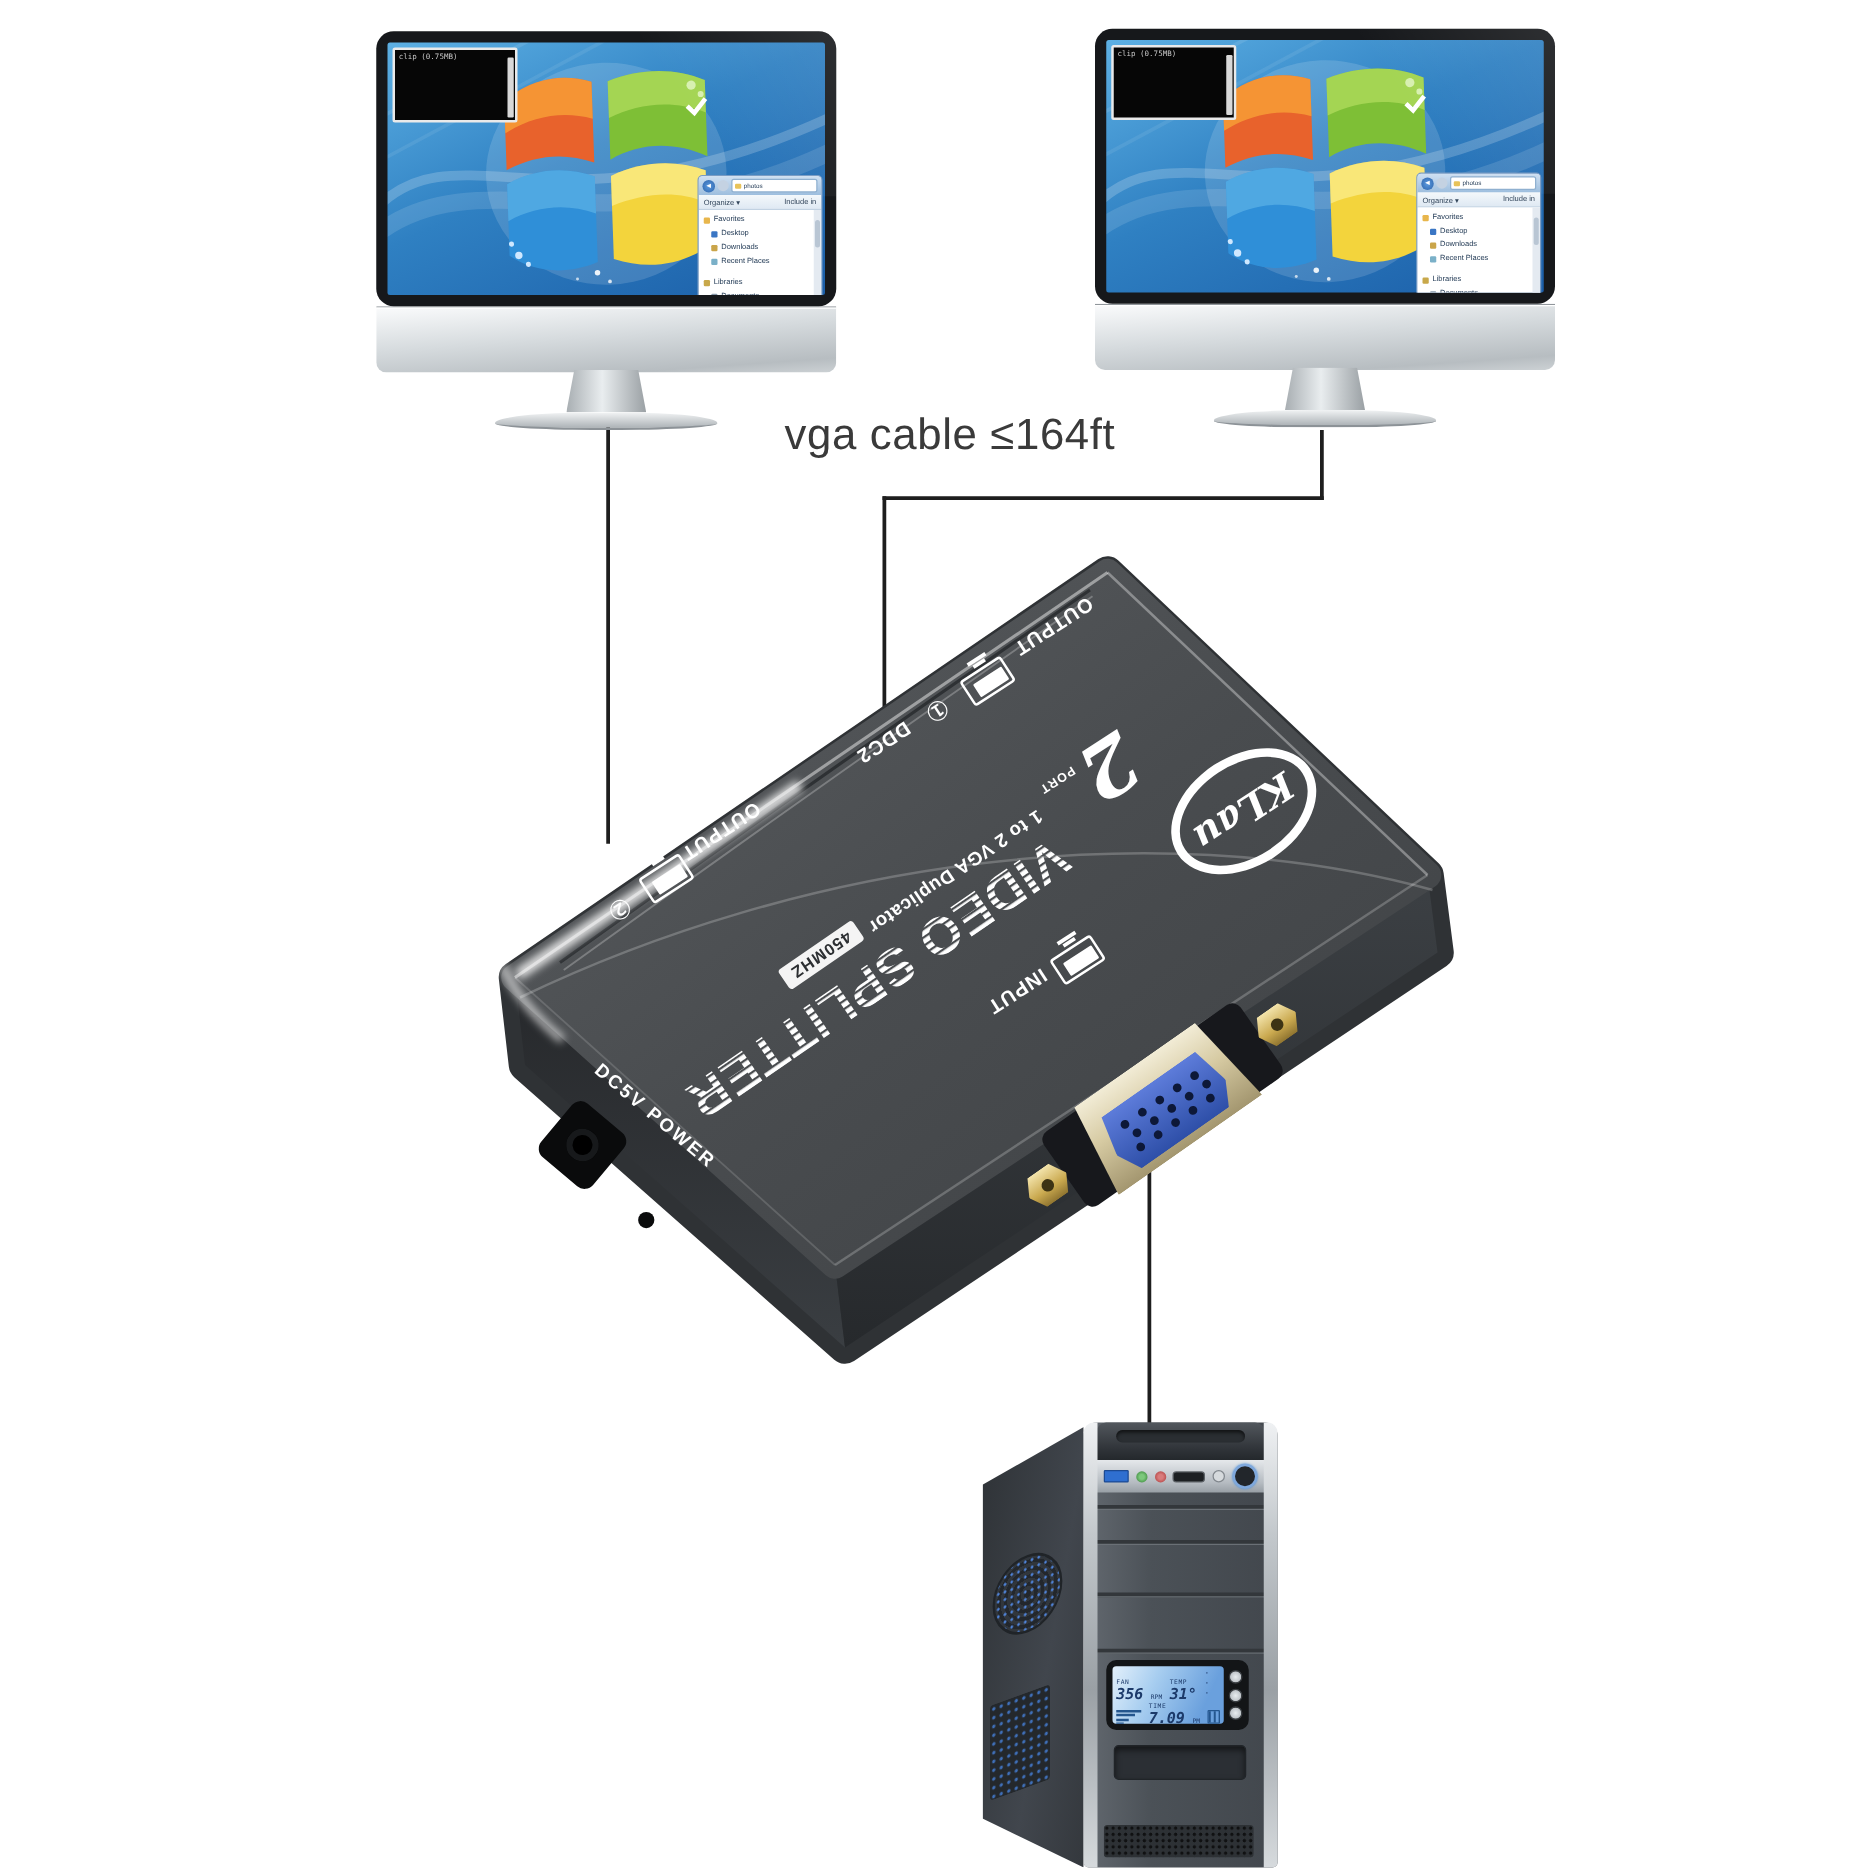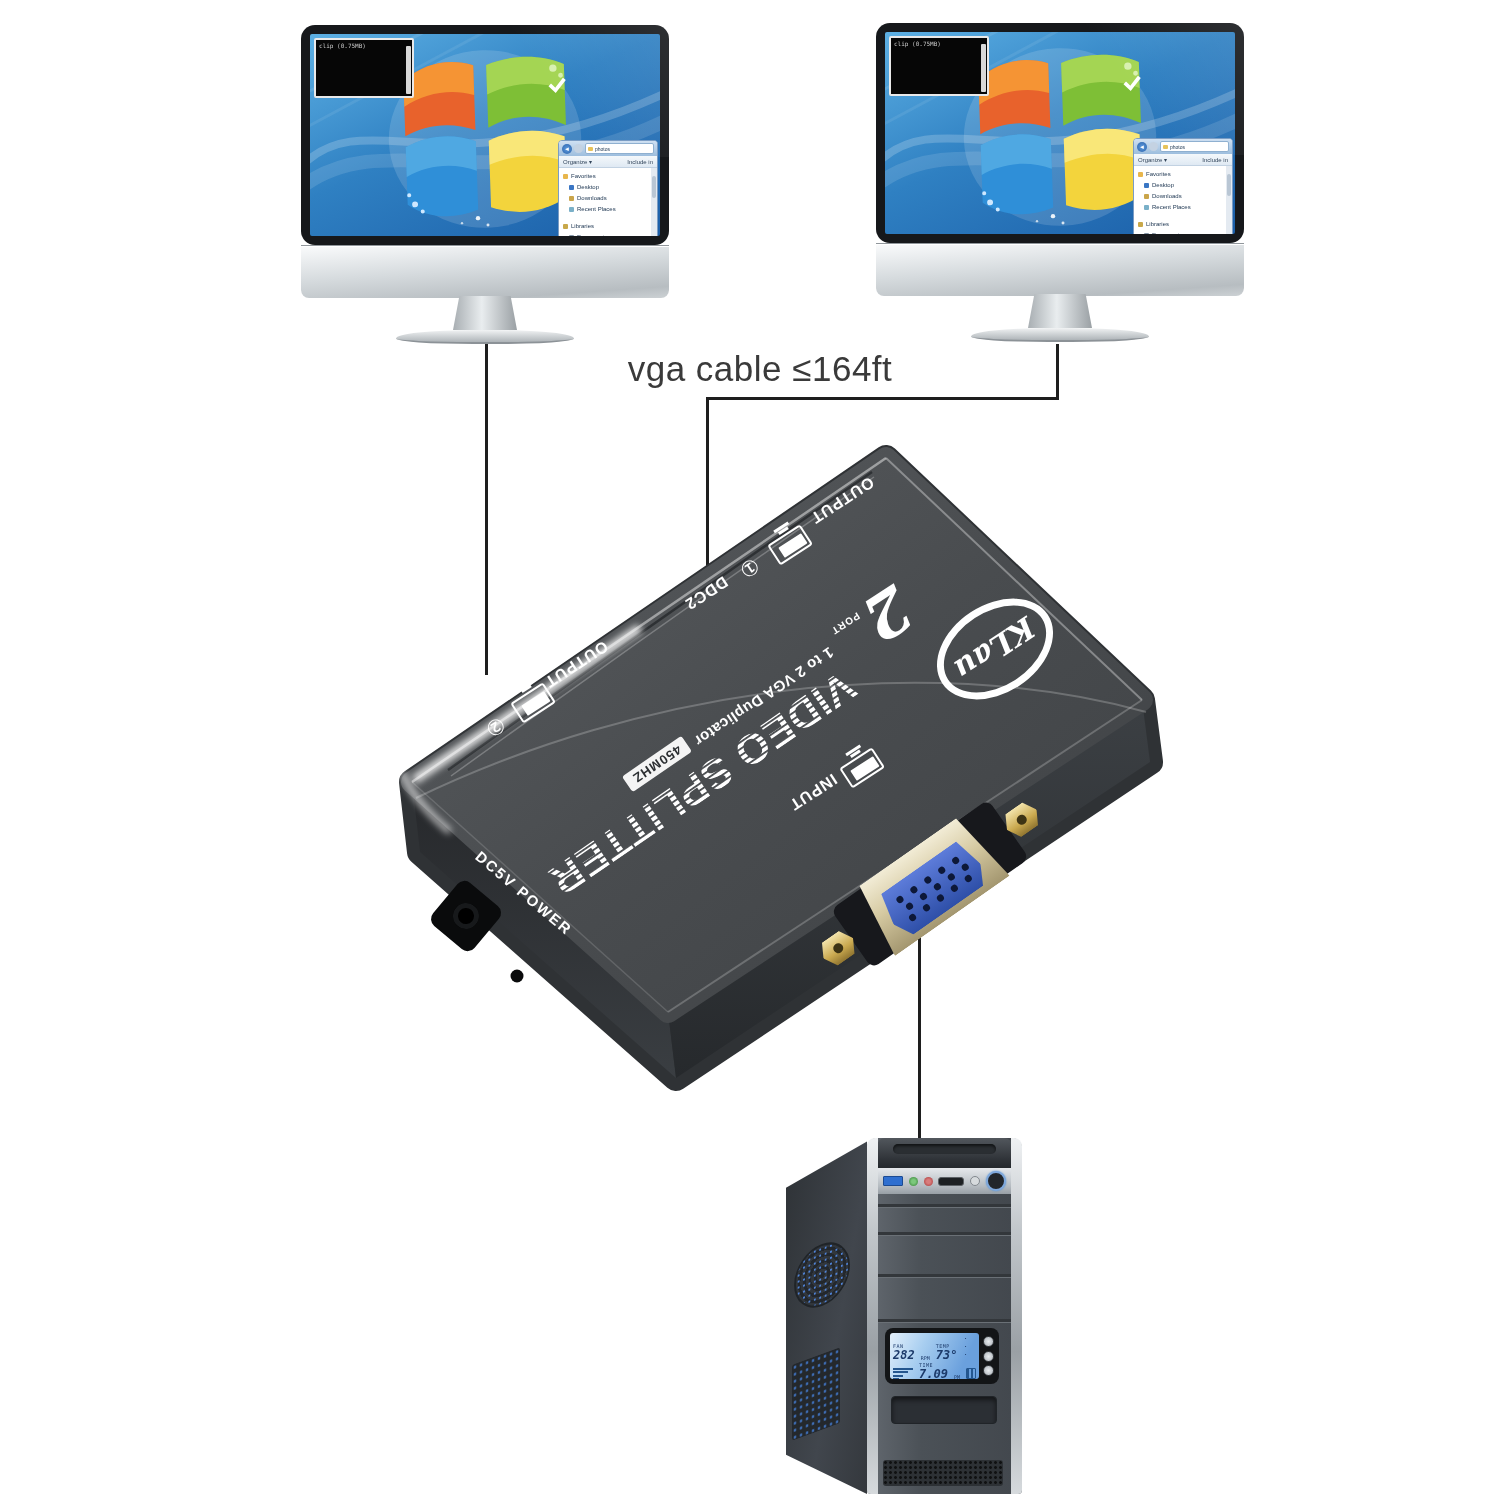--- a/index.html
+++ b/index.html
@@ -147,21 +147,21 @@
 <body>
 
 <div class="canvas">
 
   <div class="cline" style="left:485px;top:337px;width:3px;height:338px;"></div>
   <div class="cline" style="left:1056px;top:344px;width:3px;height:56px;"></div>
   <div class="cline" style="left:706px;top:397px;width:353px;height:3px;"></div>
   <div class="cline" style="left:706px;top:397px;width:3px;height:216px;"></div>
   <div class="cline" style="left:918px;top:926px;width:3px;height:218px;"></div>
 
-  <div class="cable-label" style="left:760px;top:369px;">vga cable ≤164ft</div>
+  <div class="cable-label" style="left:760px;top:348px;">vga cable ≤164ft</div>
 
   <div class="monitor" style="left:301px;top:25px;">
     <div class="mon-bezel">
       <div class="mon-screen">
         <svg class="wp-fx" viewBox="0 0 350 204" preserveAspectRatio="none">
           <path d="M-5,130 C60,70 140,160 355,60" stroke="rgba(255,255,255,.20)" stroke-width="8" fill="none"></path>
           <path d="M-5,152 C80,92 180,172 355,88" stroke="rgba(255,255,255,.12)" stroke-width="14" fill="none"></path>
           <path d="M-5,60 L120,-5" stroke="rgba(255,255,255,.10)" stroke-width="3"></path>
           <path d="M-5,95 L180,-5" stroke="rgba(255,255,255,.08)" stroke-width="3"></path>
           <circle cx="168" cy="186" r="2.2" fill="rgba(255,255,255,.9)"></circle>
@@ -474,26 +474,26 @@
       </div>
       <div class="tw-seam" style="top:66px;"></div>
       <div class="tw-seam" style="top:94px;"></div>
       <div class="tw-seam" style="top:136px;"></div>
       <div class="tw-seam" style="top:181px;"></div>
       <div class="lcd">
         <div class="lcd-screen">
           <div class="lcd-row">
             <div class="lcd-grp">
               <span class="lcd-lab">FAN</span>
-              <span class="lcd-val">282</span>
+              <span class="lcd-val">356</span>
             </div>
             <span class="lcd-unit">RPM</span>
             <div class="lcd-grp">
               <span class="lcd-lab">TEMP</span>
-              <span class="lcd-val">73°</span>
+              <span class="lcd-val">31°</span>
             </div>
             <span class="lcd-dots">· · ·</span>
           </div>
           <div class="lcd-row" style="margin-top:2px;">
             <div class="lcd-bars" style="width:20px;">
               <i style="width:20px;"></i>
                 <i style="width:15px;"></i>
                 <i style="width:10px;"></i>
                 <i style="width:6px;"></i>
             </div>

